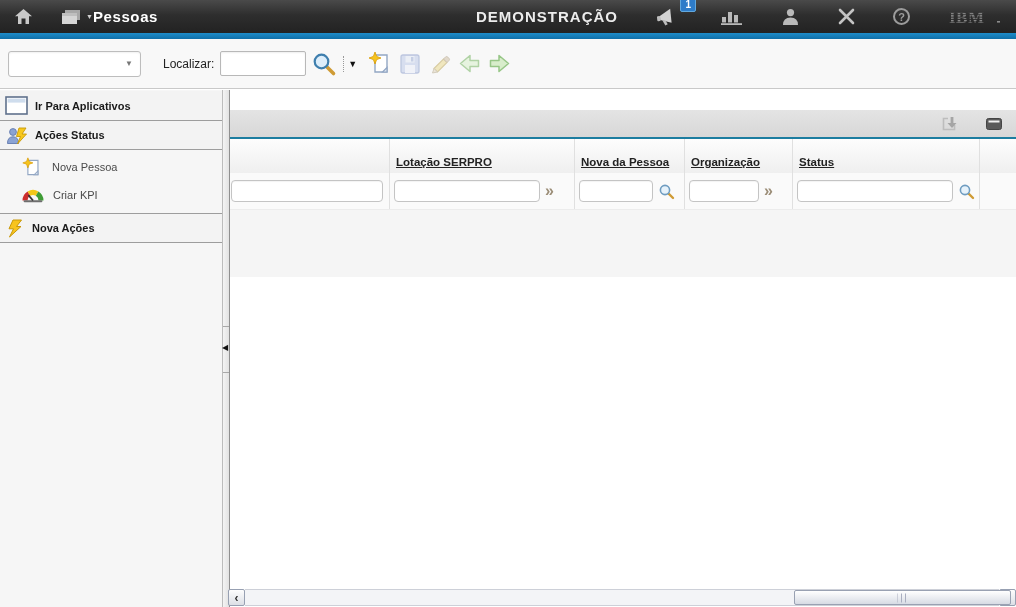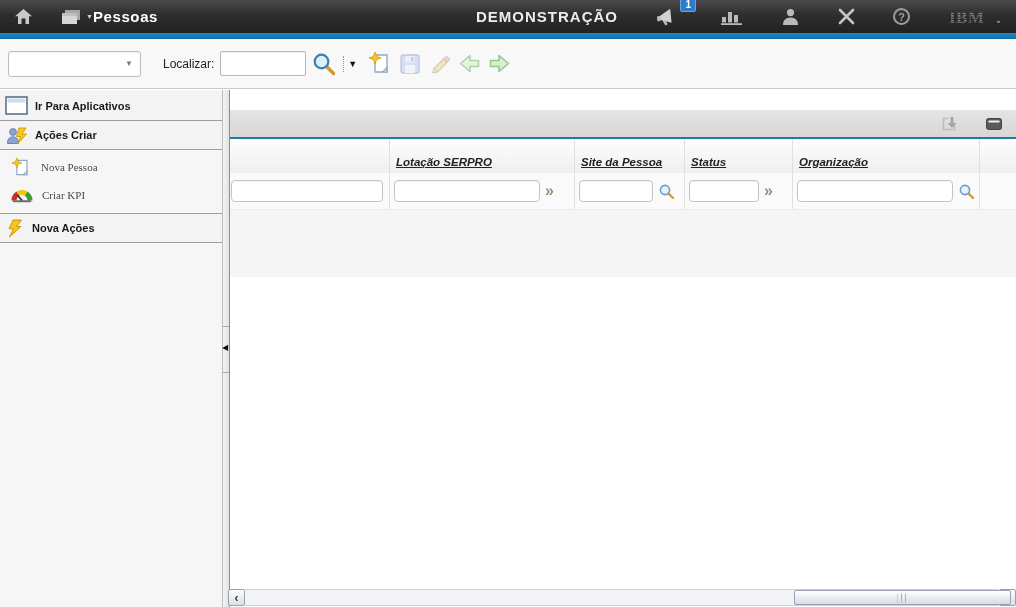--- a/index.html
+++ b/index.html
@@ -44,37 +44,37 @@
 
   
   .workspace { position:absolute; top:90px; left:0; right:0; bottom:0; display:flex; }
 
   
   .sidebar { width:222px; background:#f6f6f6; font-size:11px; color:#4a4a4a; flex:none; }
   .side-row { display:flex; align-items:center; gap:7px; height:29px; padding-left:5px; cursor:pointer; }
   .side-row.header { font-weight:bold; color:#1a1a1a; border-bottom:1px solid #9d9d9d; background:#f3f3f3; }
   .side-row.first { height:30px; margin-top:1px; }
   .side-item { display:flex; align-items:center; gap:9px; height:28px; padding-left:11px; cursor:pointer; }
-  .side-items-block { border-bottom:1px solid #9d9d9d; padding:3px 0 4px;font-family:Liberation Serif, serif; }
+  .side-items-block { border-bottom:1px solid #9d9d9d; padding:3px 11px 4px; }
   .side-label { white-space:nowrap; }
 
   
   .sash { width:8px; flex:none; position:relative; background:linear-gradient(90deg,#f4f4f4,#e2e2e2);
     border-left:1px solid #bcbcbc; border-right:1px solid #8f8f8f; cursor:pointer; }
   .sash .notch { position:absolute; left:0; right:0; height:1px; background:#a8a8a8; }
   .sash .n1 { top:236px; } .sash .n2 { top:282px; }
   .sash .handle { position:absolute; top:252px; left:-1px; font-size:8px; color:#111; line-height:12px; }
 
   
   .main { flex:1; position:relative; background:#fff; min-width:0; }
   .portlet-bar { margin-top:20px; height:29px; background:linear-gradient(#e4e4e4,#d7d7d7);
     border-bottom:2px solid #1c7da0; display:flex; align-items:center; justify-content:flex-end; gap:26px; padding-right:14px; }
 
   .grid-cols { display:grid; grid-template-columns:160px 185px 110px 108px 187px 1fr; }
-  .grid-head { height:34px; background:linear-gradient(#fdfdfd,#efefef);font-style:italic; }
+  .grid-head { height:34px; background:linear-gradient(#fdfdfd,#efefef); }
   .grid-head .cell { border-right:1px solid #e0e0e0; display:flex; align-items:flex-end; padding:0 0 5px 6px; }
   .grid-head .cell:last-child { border-right:none; }
   .col-label { font-size:11.5px; font-weight:bold; color:#222; text-decoration:underline; cursor:pointer; white-space:nowrap; }
 
   .filter-row { height:37px; background:#fafafa; border-bottom:1px solid #ececec; }
   .filter-row .cell { border-right:1px solid #e0e0e0; display:flex; align-items:center; gap:5px; padding:0 4px; overflow:hidden; }
   .filter-row .cell:last-child { border-right:none; }
   .f-input { height:22px; border:1px solid #c4c4c4; border-radius:4px; background:#fff; padding:0 5px;
     font-size:11px; outline:none; box-shadow:inset 0 1px 1px rgba(0,0,0,0.05); min-width:0; }
   .chev { font-size:16px; font-weight:bold; color:#9b8d77; cursor:pointer; line-height:1; }
@@ -221,21 +221,21 @@
           <rect x="2.6" y="2.6" width="17.8" height="4" fill="#cfdded"></rect>
         </svg>
         <span class="side-label">Ir Para Aplicativos</span>
       </div>
       <div class="side-row header">
         <svg width="23" height="19" viewBox="0 0 23 19">
           <circle cx="8" cy="6" r="3.4" fill="#8ba3d4" stroke="#6b82b4" stroke-width="1"></circle>
           <path d="M2.5 17.5 Q2.5 10.8 8 10.8 Q13.5 10.8 13.5 17.5 Z" fill="#8ba3d4" stroke="#6b82b4" stroke-width="1"></path>
           <path d="M14 2 L21 2 L17 8 L21.5 8 L12.5 18 L15.5 10.5 L11.5 10.5 Z" fill="#f8c81e" stroke="#c79a08" stroke-width="0.9"></path>
         </svg>
-        <span class="side-label">Ações Criar</span>
+        <span class="side-label">Ações Status</span>
       </div>
       <div class="side-items-block">
         <div class="side-item">
           <svg width="21" height="21" viewBox="0 0 25 25">
             <path d="M7 4 H19 V21 H7 Z" fill="#fff" stroke="#93a7c4" stroke-width="1.4"></path>
             <path d="M14.5 21 L19 21 L19 16.5 Z" fill="#dde6f2" stroke="#93a7c4" stroke-width="1.2"></path>
             <path d="M7 1 L8.6 5.4 L13 7 L8.6 8.6 L7 13 L5.4 8.6 L1 7 L5.4 5.4 Z" fill="#f6c41e" stroke="#d99a00" stroke-width="0.8"></path>
           </svg>
           <span class="side-label">Nova Pessoa</span>
         </div>
@@ -281,27 +281,27 @@
           </svg>
         </span>
       </div>
 
       <div class="grid-head grid-cols">
         <div class="cell"></div>
         <div class="cell">
           <span class="col-label">Lotação SERPRO</span>
         </div>
         <div class="cell">
-          <span class="col-label">Site da Pessoa</span>
+          <span class="col-label">Nova da Pessoa</span>
+        </div>
+        <div class="cell">
+          <span class="col-label">Organização</span>
         </div>
         <div class="cell">
           <span class="col-label">Status</span>
-        </div>
-        <div class="cell">
-          <span class="col-label">Organização</span>
         </div>
         <div class="cell"></div>
       </div>
 
       <div class="filter-row grid-cols">
         <div class="cell">
           <input class="f-input w150" type="text" value="" style="">
         </div>
         <div class="cell">
           <input class="f-input w148" type="text" value="" style="">

